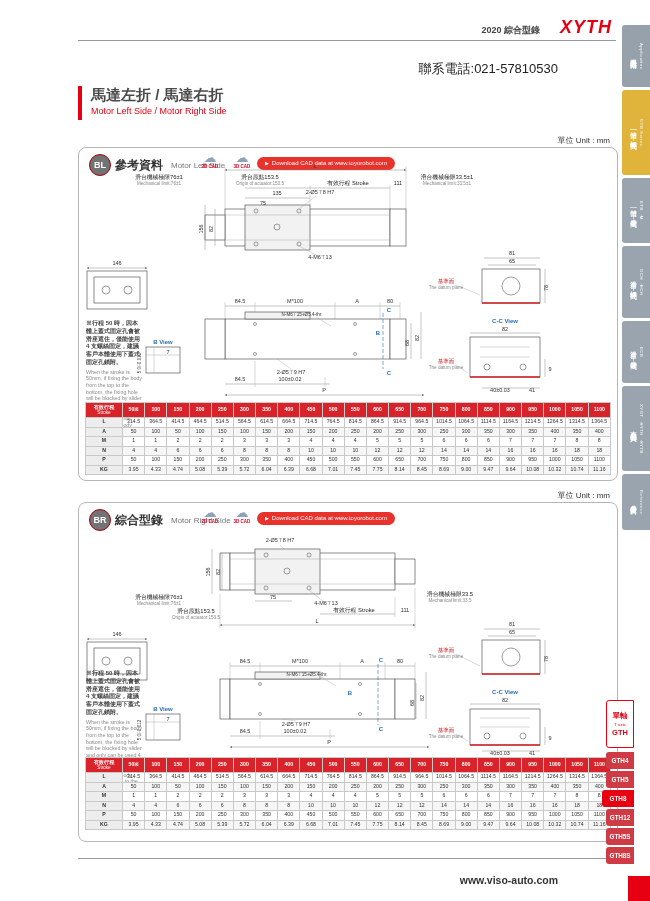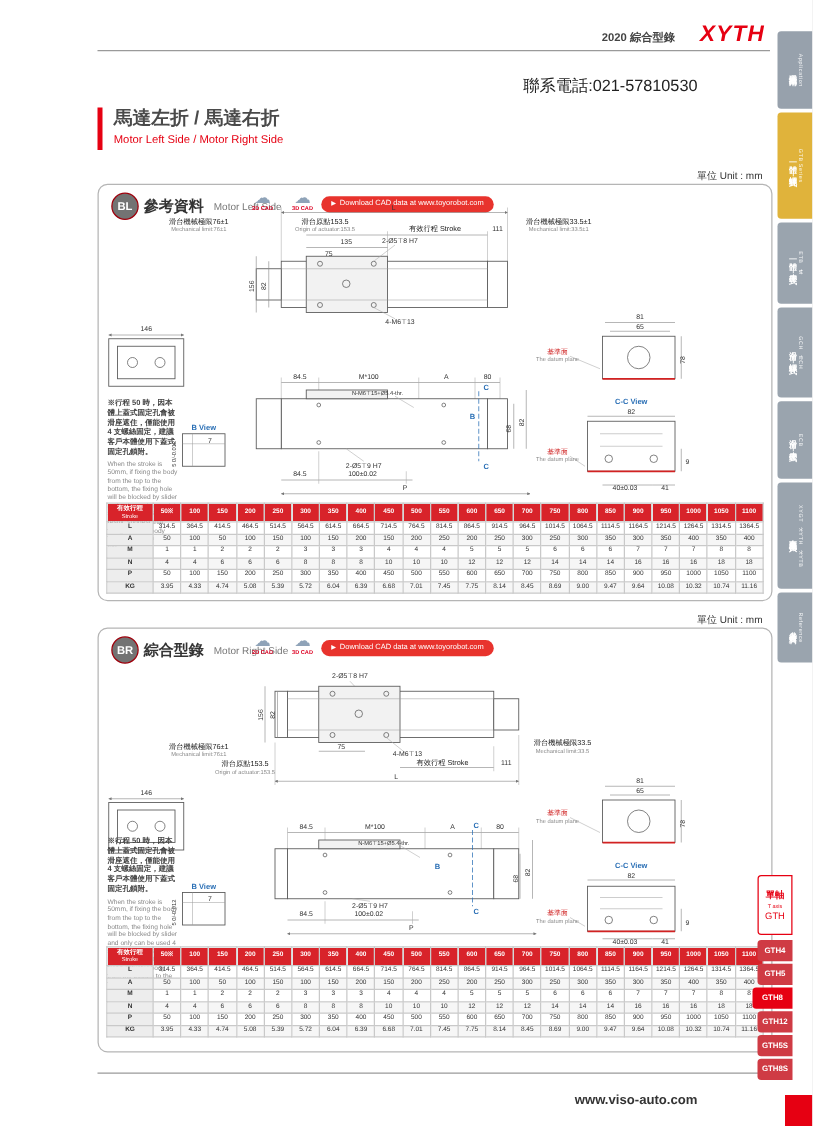--- a/index.html
+++ b/index.html
@@ -69,21 +69,21 @@
   
   .side-tabs{position:absolute;left:622px;top:25px;width:28px;}
   .side-tab{width:28px;border-radius:3px 0 0 3px;margin-bottom:3px;display:flex;
             align-items:center;justify-content:center;color:#fff;cursor:pointer;}
   .vt{writing-mode:vertical-rl;text-orientation:mixed;}
   .vt.cn{font-size:6.5px;font-weight:bold;letter-spacing:1px;}
   .vt.en{font-size:4.3px;letter-spacing:.5px;margin-left:1px;opacity:.9;}
   .axis-block{position:absolute;left:586px;top:700px;width:28px;margin-left:20px;}
   .axis-head{height:46px;background:#fff;border:1px solid #e60012;border-radius:3px 0 0 3px;
              color:#e60012;display:flex;flex-direction:column;align-items:center;justify-content:center;gap:1px;}
-  .a-cn{font-size:7.5px;font-weight:bold;} .a-en{font-size:4.4px;} .a-se{font-size:7.5px;font-weight:normal;}
+  .a-cn{font-size:7.5px;font-weight:bold;} .a-en{font-size:4.4px;} .a-se{font-size:7.5px;font-weight:bold;}
   #axis-models{margin-top:4px;}
   .axis-tab{height:17px;line-height:17px;margin-bottom:2px;text-align:center;color:#fff;
             font-size:6.3px;font-weight:bold;background:#cf3b44;border-radius:3px 0 0 3px;cursor:pointer;}
   .axis-tab.active{background:#e60012;width:32px;margin-left:-4px;}
   .corner{position:absolute;left:628px;top:876px;width:22px;height:25px;background:#e60012;}
 </style>
 </head>
 <body>
 
 <div class="page">

